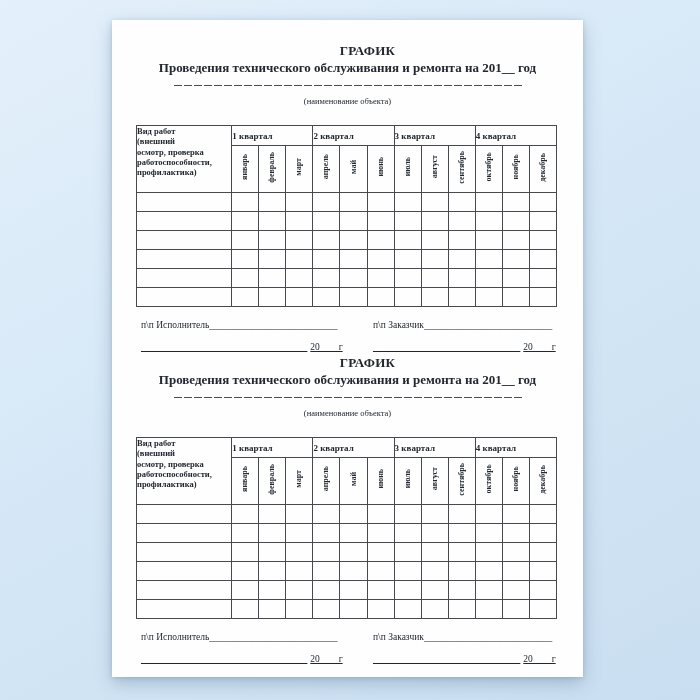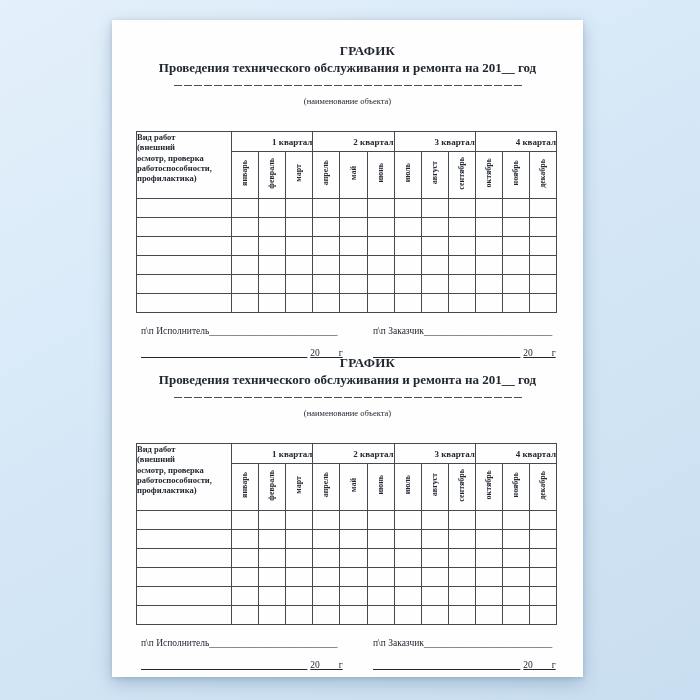--- a/index.html
+++ b/index.html
@@ -17,29 +17,29 @@
     box-shadow:0 6px 16px rgba(92,122,150,.38), 0 1px 4px rgba(92,122,150,.28);
   }
   .form { height:312px; padding-top:23px; }
   .doc-title    { font-size:13px; font-weight:bold; text-align:center; line-height:16px; letter-spacing:.3px;padding-left:40px; }
   .doc-subtitle { font-size:13px; font-weight:bold; text-align:center; line-height:15px; margin-top:1px; }
   .obj-line {
     width:348px; margin:10px auto 0; height:1px;
     background:repeating-linear-gradient(to right,#4a4f55 0 8px,transparent 8px 10px);
   }
   .obj-caption { font-size:8.5px; text-align:center; line-height:10px; margin-top:10px; }
-  table.sched { margin:25px 0 0 24px; width:421px; border-collapse:collapse; table-layout:fixed; }
+  table.sched { margin:19px 0 0 24px; width:421px; border-collapse:collapse; table-layout:fixed; }
   table.sched th, table.sched td { border:1px solid #46494d; padding:0; }
   col.c-works { width:95px; }
   col.c-month { width:27px; }
   .works-cell {
     font-size:8.5px; font-weight:bold; text-align:left; vertical-align:top;
     padding:1px 3px 0 3px; line-height:1.22; white-space:pre-line;
   }
-  .quarter-cell { font-size:9px; font-weight:bold; height:20px; text-align:right; vertical-align:middle; }
+  .quarter-cell { font-size:9px; font-weight:bold; height:20px; text-align:left; vertical-align:middle; }
   .month-cell   { height:47px; text-align:center; vertical-align:middle; }
   .vtext {
     writing-mode:vertical-rl; transform:rotate(180deg);
     font-size:8px; font-weight:bold; line-height:1; display:inline-block;
     max-height:45px; overflow:hidden; white-space:nowrap;
   }
   table.sched tbody td { height:19px; }
   .sig-row, .date-row {
     display:flex; justify-content:space-between;
     margin:12px 24px 0 29px; font-size:9.5px; line-height:13px; white-space:nowrap;

